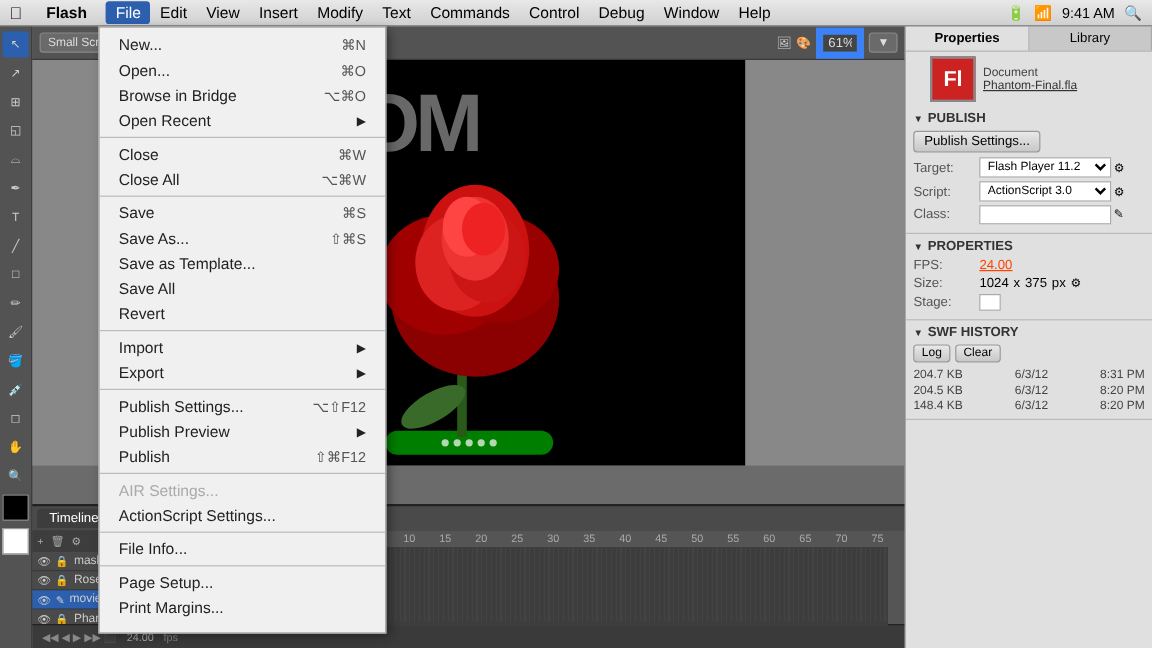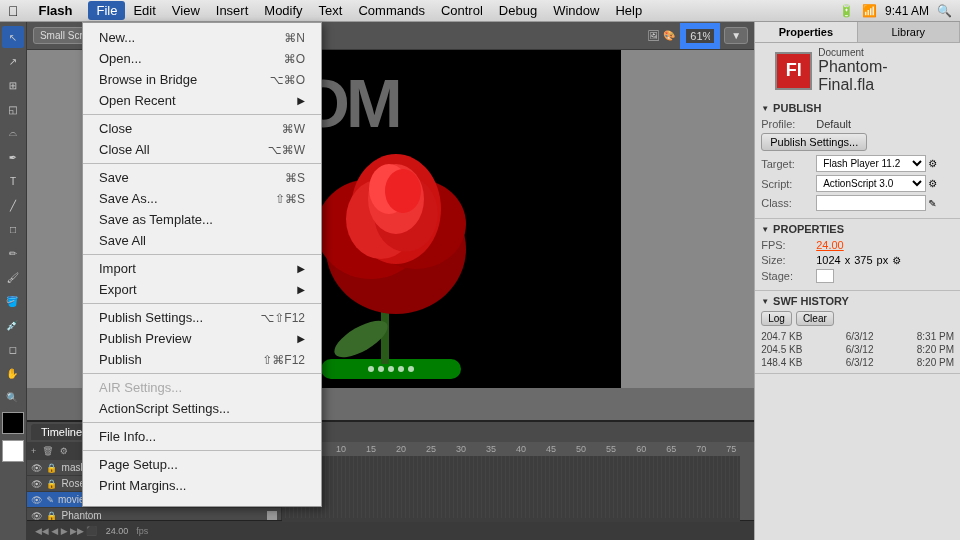--- a/index.html
+++ b/index.html
@@ -260,21 +260,21 @@
       background: #cc2222;
       display: flex;
       align-items: center;
       justify-content: center;
       color: white;
       font-weight: bold;
       font-size: 18px;
       border: 2px solid #888;
     }
     .doc-details { font-size: 10px; color: #444; }
-    .doc-filename { font-size: 16px; color: #333; }
+    .doc-filename { font-size: 10px; color: #333; text-decoration: underline; }
 
     .prop-row {
       display: flex;
       align-items: center;
       margin-bottom: 3px;
       font-size: 11px;
     }
     .prop-label { color: #555; width: 55px; }
     .prop-value { color: #333; }
     .prop-input {
@@ -415,20 +415,23 @@
     </div>
     <div class="menu-item-row">
       <span>Save As...</span>
       <span class="menu-shortcut">⇧⌘S</span>
     </div>
     <div class="menu-item-row">
       <span>Save as Template...</span>
     </div>
     <div class="menu-item-row">
       <span>Save All</span>
+    </div>
+    <div class="menu-item-row">
+      <span>Revert</span>
     </div>
     <div class="menu-separator"></div>
     <div class="menu-item-row">
       <span>Import</span>
       <span class="menu-arrow">▶</span>
     </div>
     <div class="menu-item-row">
       <span>Export</span>
       <span class="menu-arrow">▶</span>
     </div>
@@ -621,24 +624,20 @@
         <div class="doc-details">Document</div>
         <div class="doc-filename">Phantom-Final.fla</div>
       </div>
     </div>
 
     <div class="panel-section">
       <div class="panel-section-title">
         <span class="triangle">▼</span>
         <span>PUBLISH</span>
       </div>
-      <div class="prop-row">
-        <span class="prop-label">Profile:</span>
-        <span class="prop-value">Default</span>
-      </div>
       <button class="publish-btn" style="margin-bottom:4px;">Publish Settings...</button>
       <div class="prop-row">
         <span class="prop-label">Target:</span>
         <select class="prop-select">
           <option>Flash Player 11.2</option>
         </select>
         <span style="font-size:10px;cursor:pointer;margin-left:2px;">⚙</span>
       </div>
       <div class="prop-row">
         <span class="prop-label">Script:</span>

